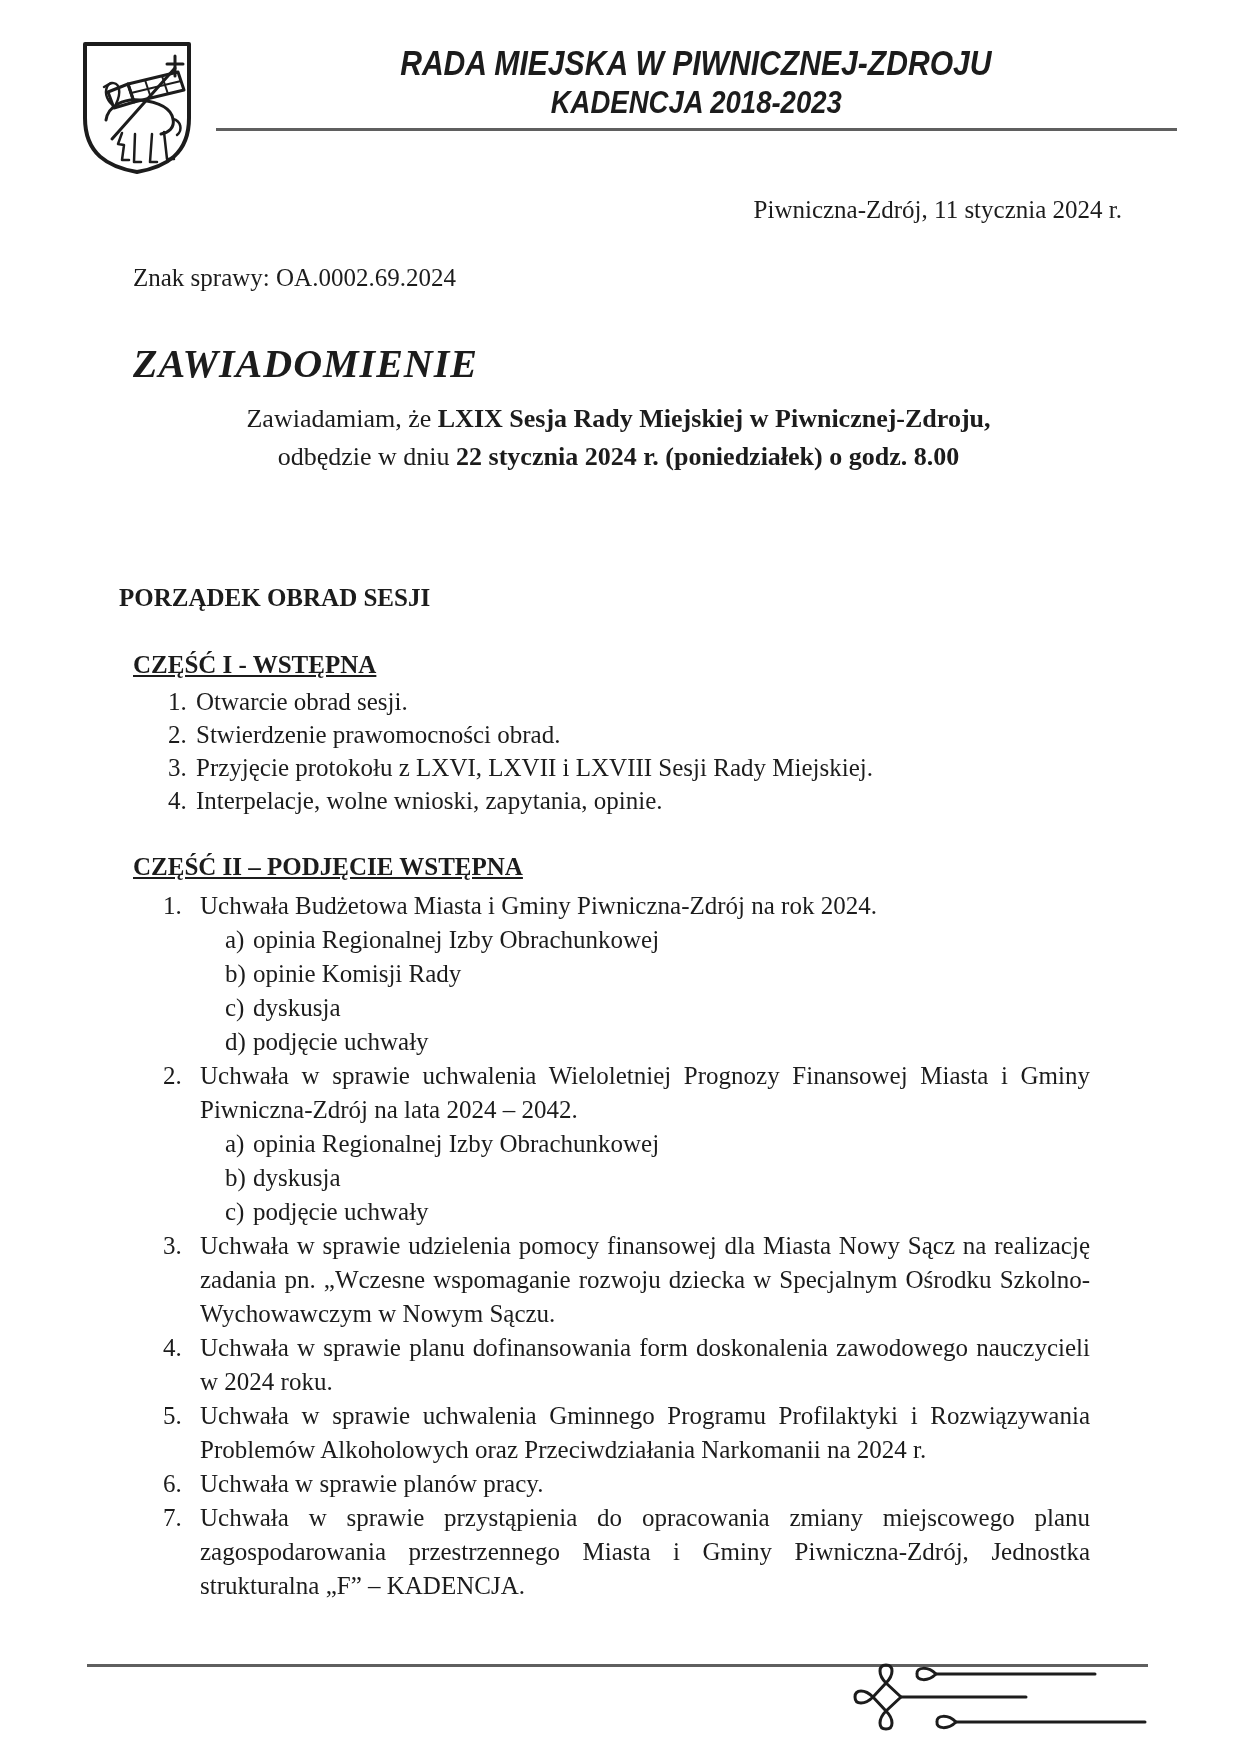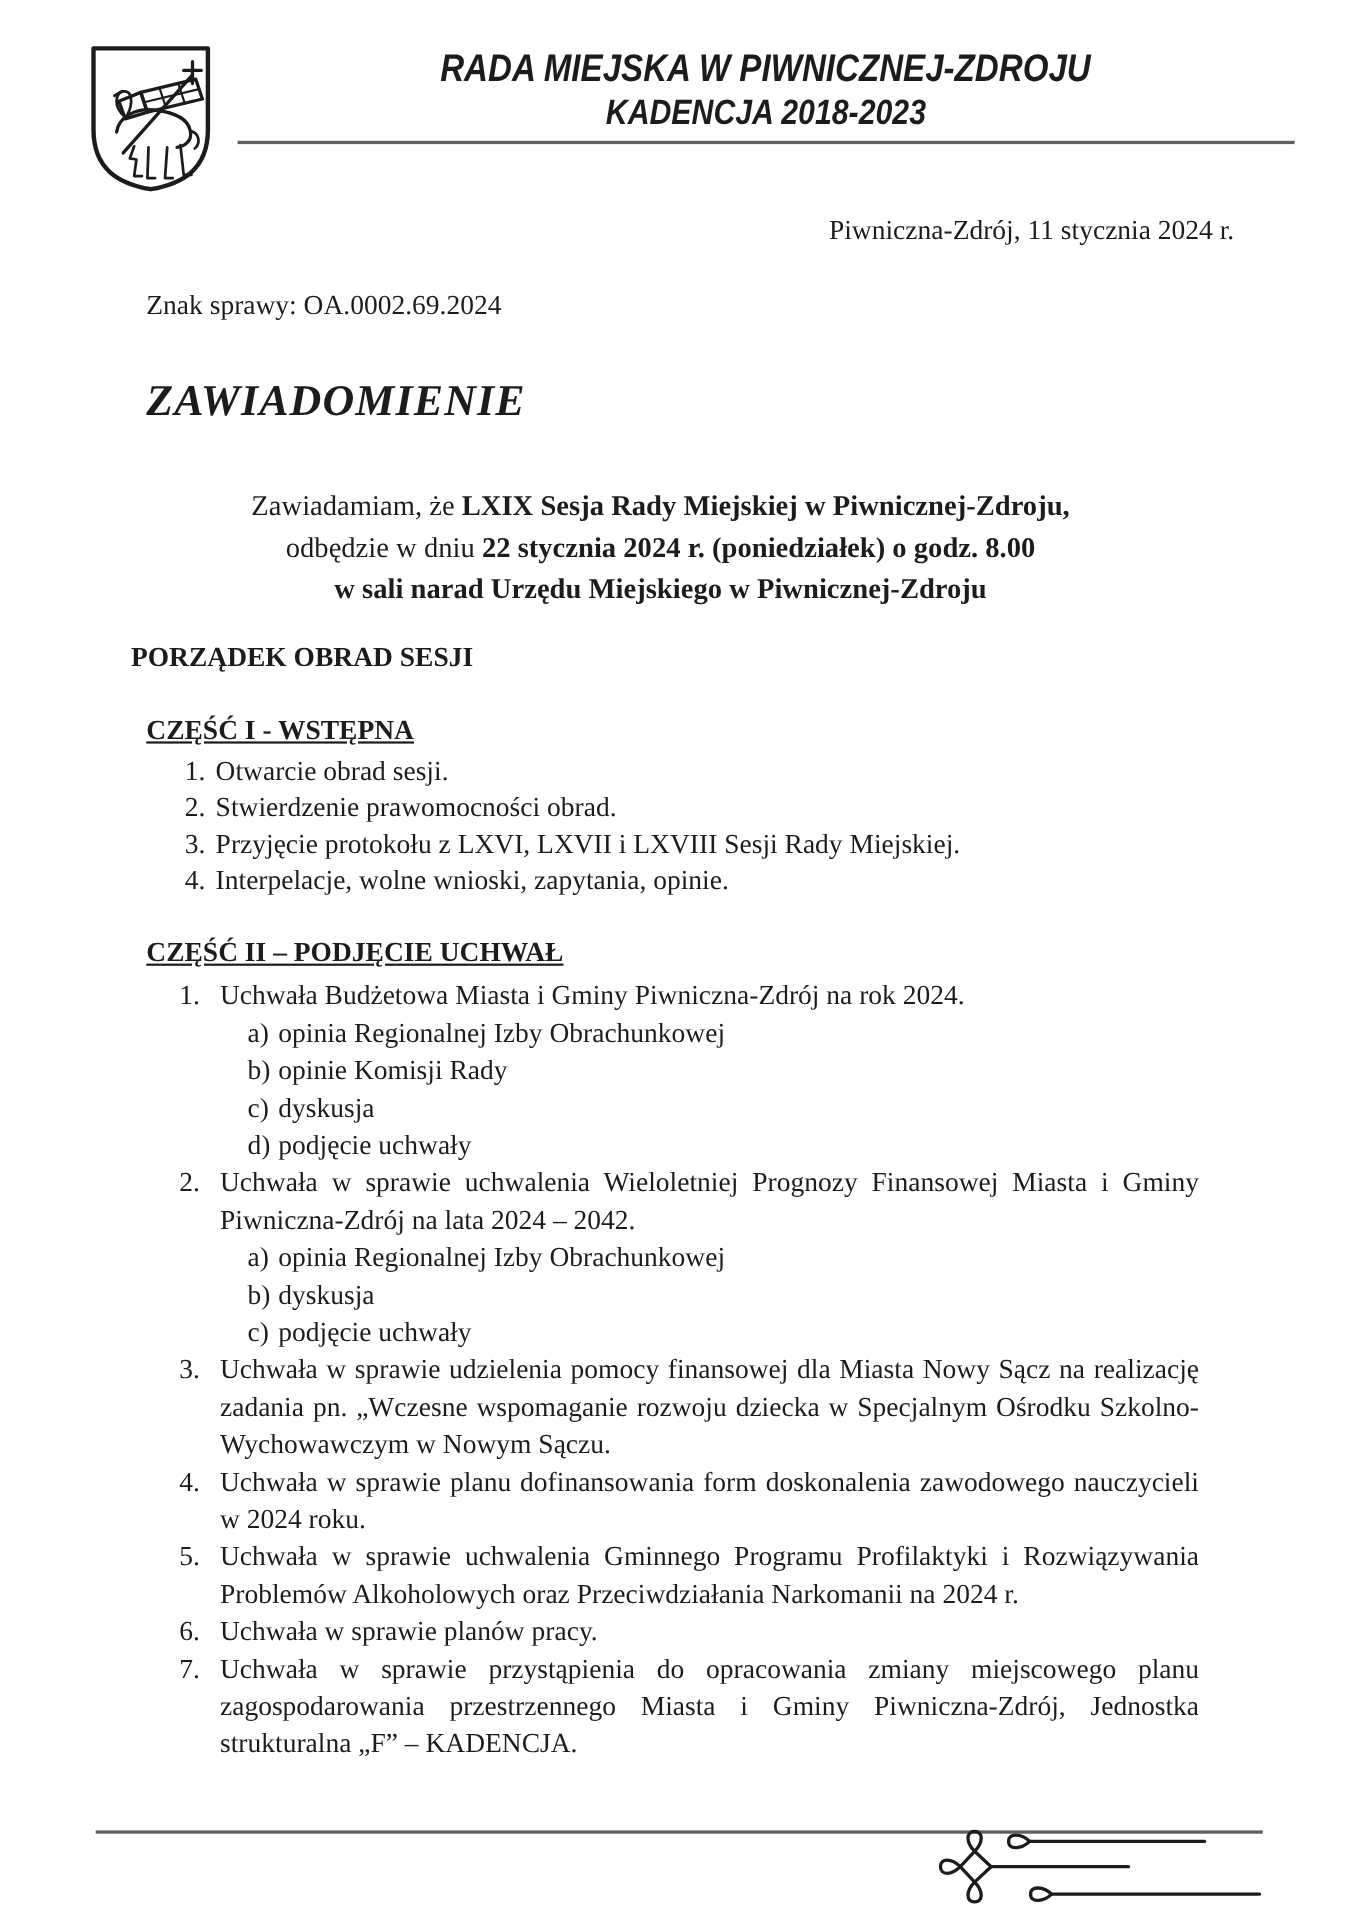--- a/index.html
+++ b/index.html
@@ -19,22 +19,22 @@
   .org-name{font-size:35px;line-height:42px;letter-spacing:0px;}
   .term{font-size:32px;line-height:32px;margin-top:2px;}
   .squeeze{display:inline-block;transform:scaleX(.86);transform-origin:center;white-space:nowrap;}
   .head-rule{position:absolute;left:216px;top:128px;width:961px;border-top:3px solid #5f5f5f;}
   
   .dateline{position:absolute;top:196px;right:146px;font-size:25px;}
   .case-number{position:absolute;top:264px;left:133px;font-size:25px;}
   
   .doc-title{position:absolute;top:340px;left:133px;width:957px;margin:0;
     font-size:40px;font-weight:bold;font-style:italic;letter-spacing:1px;}
-  .intro{position:absolute;top:400px;left:122px;width:957px;text-align:center;
-    font-size:26px;line-height:38px;margin-top:41px;}
+  .intro{position:absolute;top:400px;left:140px;width:957px;text-align:center;
+    font-size:26px;line-height:38px;}
   .agenda-heading{position:absolute;top:583px;left:119px;width:957px;text-align:left;
     font-size:25px;font-weight:bold;line-height:30px;}
   
   .main{position:absolute;top:648px;left:133px;width:957px;font-size:25px;}
   .part-heading{margin:0 0 4px 0;font-size:25px;font-weight:bold;line-height:33px;text-decoration:underline;}
   .p2-gap{margin-top:33px;margin-bottom:6px;}
   .row1{display:flex;line-height:33px;}
   .row1 .num{flex:0 0 28px;margin-left:35px;}
   .row2{display:flex;line-height:34px;}
   .row2 .num{flex:0 0 37px;margin-left:30px;}
@@ -79,21 +79,20 @@
   <div class="head-rule"></div>
 
   <div class="dateline">Piwniczna-Zdrój, 11 stycznia 2024 r.</div>
   <div class="case-number">Znak sprawy: OA.0002.69.2024</div>
 
   <h1 class="doc-title">ZAWIADOMIENIE</h1>
 
   <div class="intro">
     <div><span>Zawiadamiam, że </span><b>LXIX Sesja Rady Miejskiej w Piwnicznej-Zdroju,</b></div>
     <div><span>odbędzie w dniu </span><b>22 stycznia 2024 r. (poniedziałek) o godz. 8.00</b></div>
-    <div><b>w sali narad Urzędu Miejskiego w Piwnicznej-Zdroju</b></div>
   </div>
 
   <div class="agenda-heading">PORZĄDEK OBRAD SESJI</div>
 
   <div class="main">
 
     <div class="part-heading">CZĘŚĆ I - WSTĘPNA</div>
 
     <div>
       <div class="row1">
@@ -107,21 +106,21 @@
       <div class="row1">
           <span class="num">3.</span>
           <span class="txt">Przyjęcie protokołu z LXVI, LXVII i LXVIII Sesji Rady Miejskiej.</span>
         </div>
       <div class="row1">
           <span class="num">4.</span>
           <span class="txt">Interpelacje, wolne wnioski, zapytania, opinie.</span>
         </div>
     </div>
 
-    <div class="part-heading p2-gap">CZĘŚĆ II – PODJĘCIE UCHWAŁ</div>
+    <div class="part-heading p2-gap">CZĘŚĆ II – PODJĘCIE WSTĘPNA</div>
 
     <div>
       <div class="row2">
           <span class="num">1.</span>
           <div class="txt">Uchwała Budżetowa Miasta i Gminy Piwniczna-Zdrój na rok 2024.</div>
         </div>
       <div class="subrow">
           <span class="num">a)</span>
           <span class="txt">opinia Regionalnej Izby Obrachunkowej</span>
         </div>

